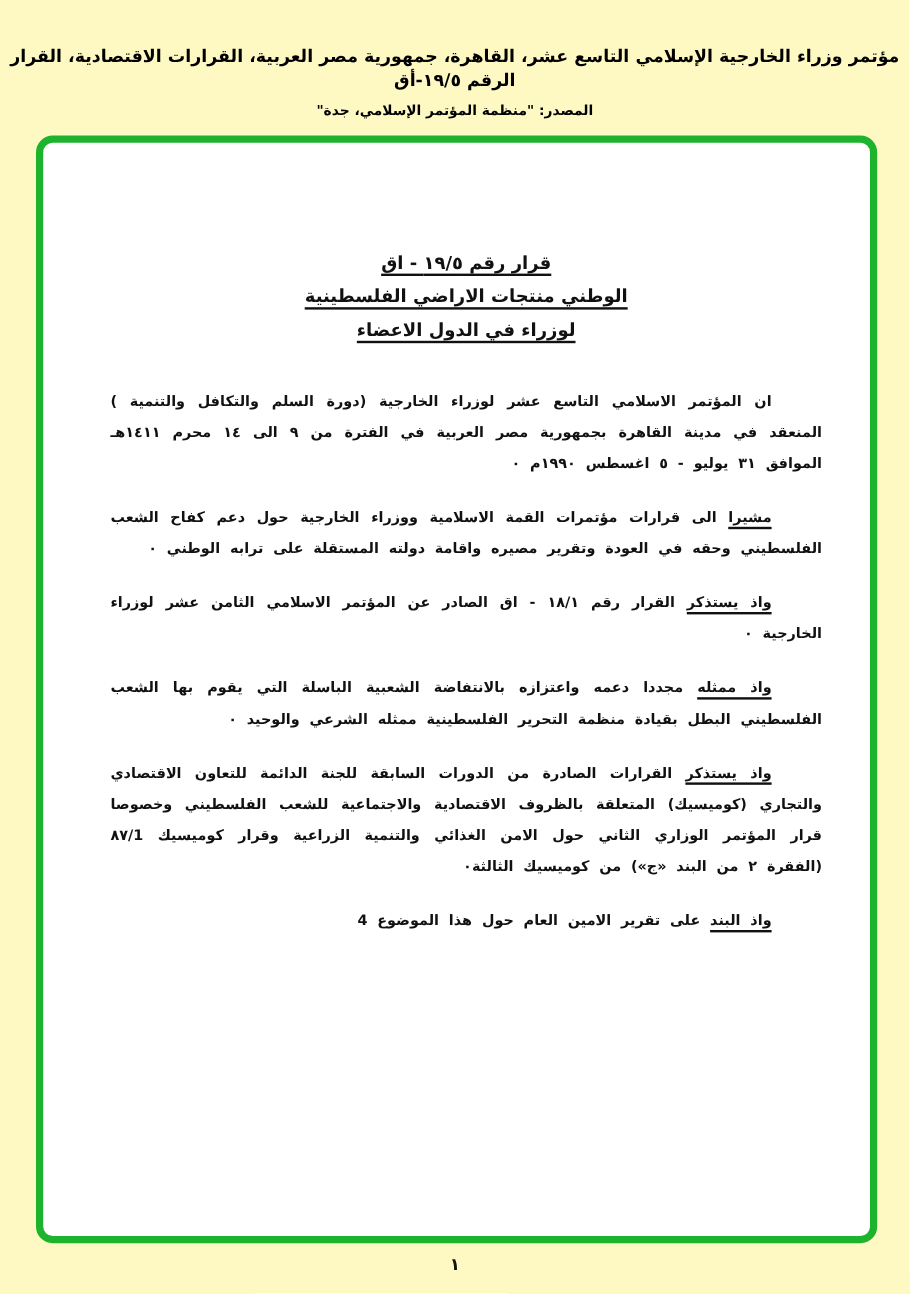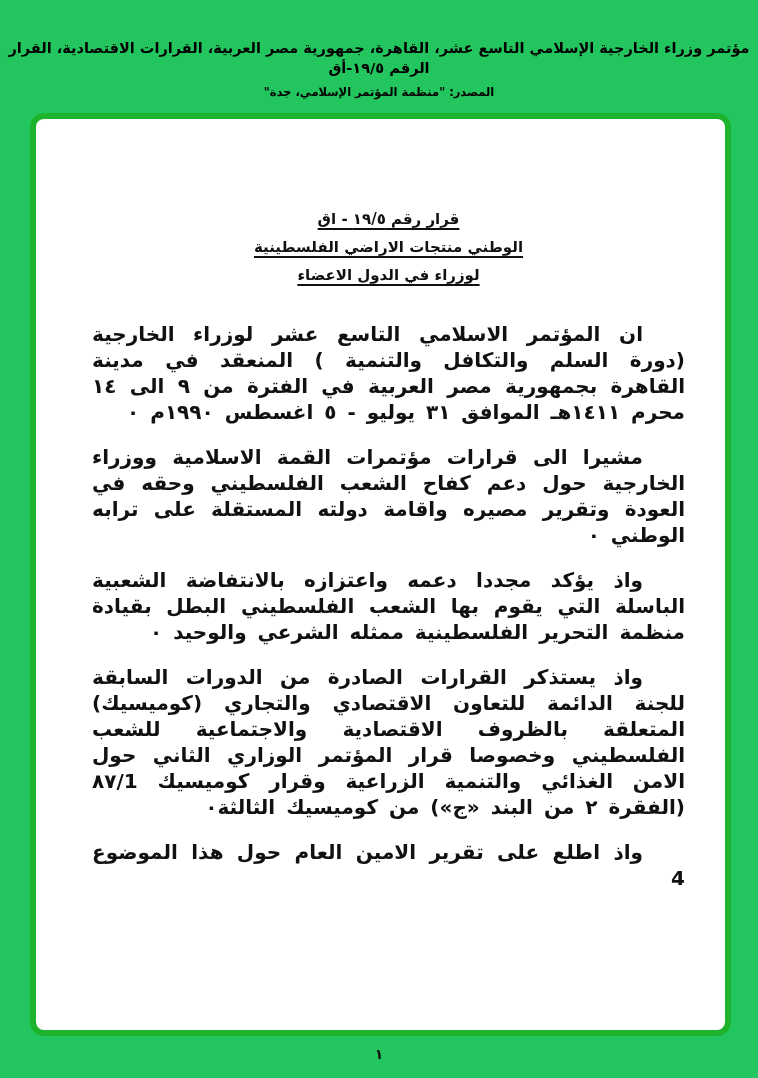--- a/index.html
+++ b/index.html
@@ -1,19 +1,19 @@
 <!DOCTYPE html>
 <html lang="ar"><head>
 <meta charset="utf-8">
 <style>
   html,body{margin:0;padding:0;background:#ffffff;}
   .page{
     position:relative;
     width:758px;height:1078px;
-    background:#22c55e;
+    background:#fef9c3;
     font-family:"DejaVu Sans", sans-serif;
     color:#111;
     overflow:hidden;
   }
   
   .header{
     position:absolute;top:38px;left:0;right:0;
     text-align:center;direction:rtl;color:#000;
   }
   .header-line1{font-weight:bold;font-size:14.5px;line-height:20px;}
@@ -36,25 +36,26 @@
     font-weight:bold;font-size:15px;line-height:28px;
   }
   .title-line{
     text-decoration:underline;
     text-underline-offset:4px;
     text-decoration-thickness:1.5px;
   }
   
   .paragraphs{
     margin-top:32px;
-    font-weight:bold;font-size:20px;line-height:26px;
+    font-weight:bold;font-size:12px;line-height:26px;
     text-align:justify;word-spacing:4px;
   }
   .paragraphs p{margin:0 0 19px 0;text-indent:42px;}
   .lead{
+    text-decoration:underline;
     text-underline-offset:4px;
     text-decoration-thickness:1.5px;
   }
   
   .page-number{
     position:absolute;top:1046px;left:0;right:0;
     text-align:center;font-weight:bold;font-size:14px;
   }
 </style>
 </head>
@@ -72,23 +73,24 @@
 
       <div class="title-block">
         <div class="title-line">قرار رقم ١٩/٥ - اق</div>
         <div class="title-line">الوطني منتجات الاراضي الفلسطينية</div>
         <div class="title-line">لوزراء في الدول الاعضاء</div>
       </div>
 
       <div class="paragraphs">
         <p><span class="lead"></span><span>ان المؤتمر الاسلامي التاسع عشر لوزراء الخارجية (دورة السلم والتكافل والتنمية ) المنعقد في مدينة القاهرة بجمهورية مصر العربية في الفترة من ٩ الى ١٤ محرم ١٤١١هـ الموافق ٣١ يوليو - ٥ اغسطس ١٩٩٠م ٠</span></p>
         <p><span class="lead">مشيرا</span><span> الى قرارات مؤتمرات القمة الاسلامية ووزراء الخارجية حول دعم كفاح الشعب الفلسطيني وحقه في العودة وتقرير مصيره واقامة دولته المستقلة على ترابه الوطني ٠</span></p>
-        <p><span class="lead">واذ يؤكد</span><span> مجددا دعمه واعتزازه بالانتفاضة الشعبية الباسلة التي يقوم بها الشعب الفلسطيني البطل بقيادة منظمة التحرير الفلسطينية ممثله الشرعي والوحيد ٠</span></p>
+        <p><span class="lead">واذ يستذكر</span><span> القرار رقم ١٨/١ - اق الصادر عن المؤتمر الاسلامي الثامن عشر لوزراء الخارجية ٠</span></p>
+        <p><span class="lead">واذ ممثله</span><span> مجددا دعمه واعتزازه بالانتفاضة الشعبية الباسلة التي يقوم بها الشعب الفلسطيني البطل بقيادة منظمة التحرير الفلسطينية ممثله الشرعي والوحيد ٠</span></p>
         <p><span class="lead">واذ يستذكر</span><span> القرارات الصادرة من الدورات السابقة للجنة الدائمة للتعاون الاقتصادي والتجاري (كوميسيك) المتعلقة بالظروف الاقتصادية والاجتماعية للشعب الفلسطيني وخصوصا قرار المؤتمر الوزاري الثاني حول الامن الغذائي والتنمية الزراعية وقرار كوميسيك ٨٧/1 (الفقرة ٢ من البند «ج») من كوميسيك الثالثة٠</span></p>
-        <p><span class="lead">واذ اطلع</span><span> على تقرير الامين العام حول هذا الموضوع 4</span></p>
+        <p><span class="lead">واذ البند</span><span> على تقرير الامين العام حول هذا الموضوع 4</span></p>
       </div>
 
     </div>
   </div>
 
   <div class="page-number">١</div>
 
 </div>
 
 </body></html>

